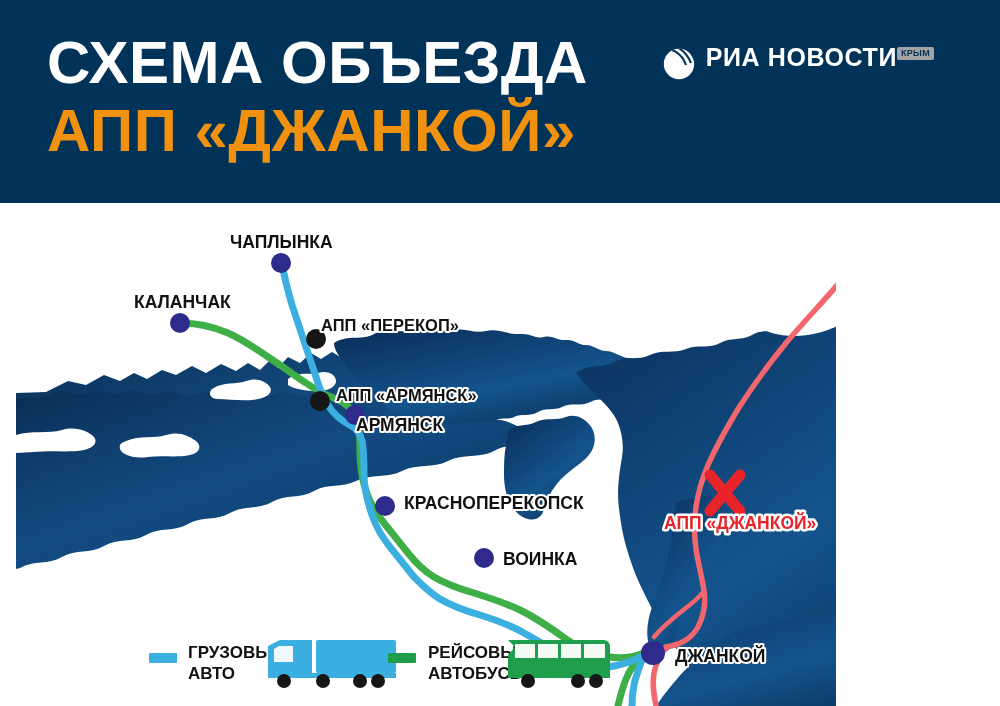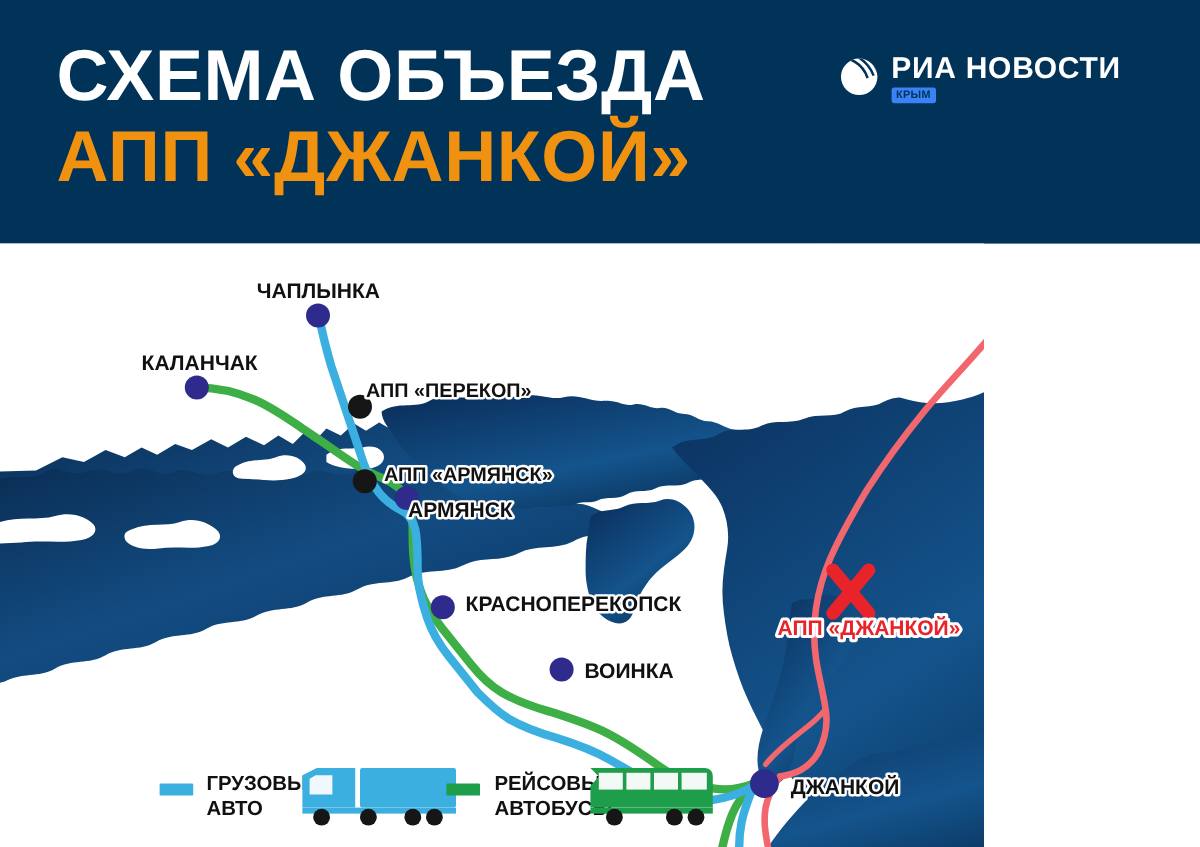--- a/index.html
+++ b/index.html
@@ -22,34 +22,34 @@
     letter-spacing:0.5px; white-space:nowrap;
     font-family:"Liberation Sans","DejaVu Sans",sans-serif;
   }
   #title-line-1 { color:#ffffff; }
   #title-line-2 { color:#F0910F; margin-top:8px; }
 
   
   #logo { position:absolute; right:66px; top:44px; height:48px;
           display:flex; align-items:flex-start; }
   #logo-mark { width:36px; height:36px; margin-right:9px; margin-top:1px; }
-  #logo-text-wrap { display:flex; flex-direction:column;align-items:flex-end; }
+  #logo-text-wrap { display:flex; flex-direction:row;align-items:flex-end; }
   #logo-text {
     color:#ffffff; font-size:25px; font-weight:700; line-height:26px;
     letter-spacing:0.6px; white-space:nowrap;
   }
   #logo-sub {
     margin-top:3px; align-self:flex-start;
-    background:#3b82f6; color:#013258;
+    background:#a3a3a3; color:#013258;
     font-size:9px; font-weight:700; line-height:11px;
     padding:1px 4px 1px 4px; border-radius:2px; letter-spacing:0.3px;
   }
 
   
-  #map { position:absolute; left:0; top:203px; width:820px; height:503px;
+  #map { position:absolute; left:16px; top:203px; width:820px; height:503px;
          background:#ffffff; overflow:hidden; }
   #map svg { display:block; }
 
   
   .map-label {
     font-family:"Liberation Sans","DejaVu Sans",sans-serif;
     font-weight:700; fill:#111111;
     paint-order:stroke; stroke:#ffffff; stroke-width:4px; stroke-linejoin:round;
   }
   .map-label.city  { font-size:17.5px; }

